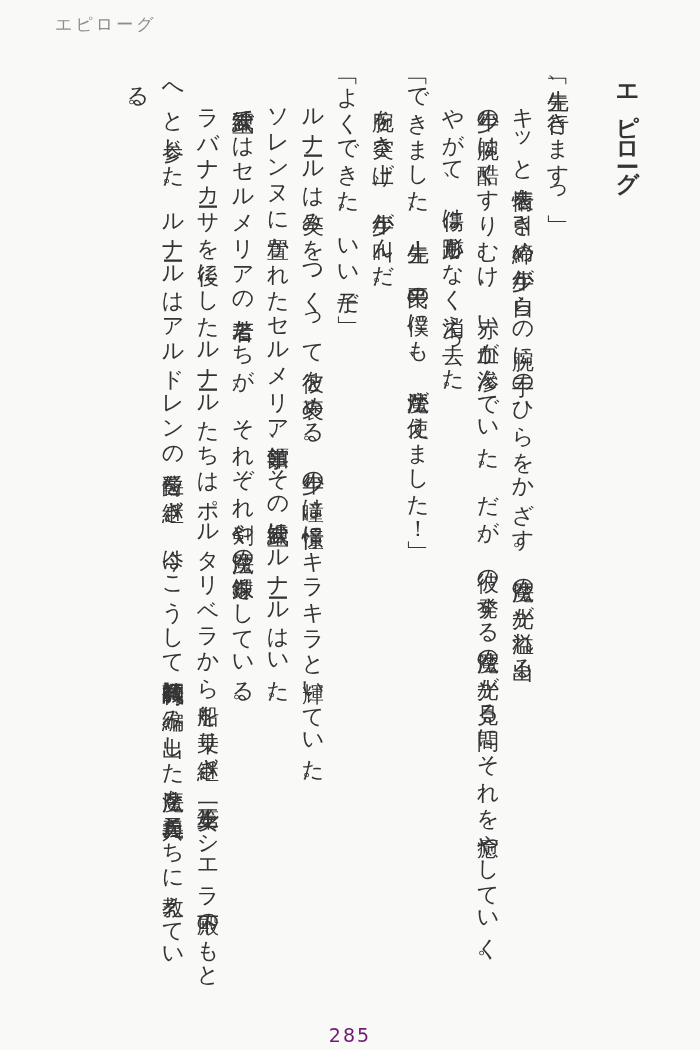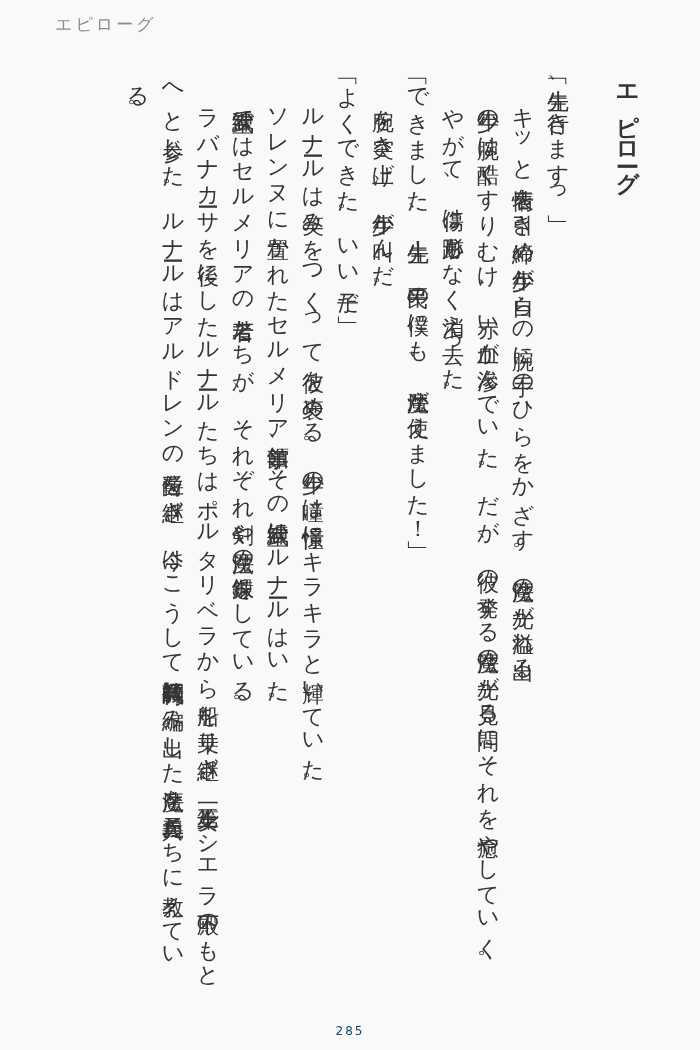--- a/index.html
+++ b/index.html
@@ -50,23 +50,23 @@
   p.indent {
     text-indent: 1em;
   }
   .page-number {
     position: absolute;
     top: 1024px;
     left: 0;
     width: 700px;
     text-align: center;
     font-family: "DejaVu Sans", "Liberation Sans", sans-serif;
-    font-size: 12px;
+    font-size: 19px;
     letter-spacing: 2px;
-    color: #0c4a6e;
+    color: #701a75;
   }
 </style>
 </head>
 <body>
 
 <div class="page">
 
   <div class="running-header">エピローグ</div>
 
   <div class="text-block">

